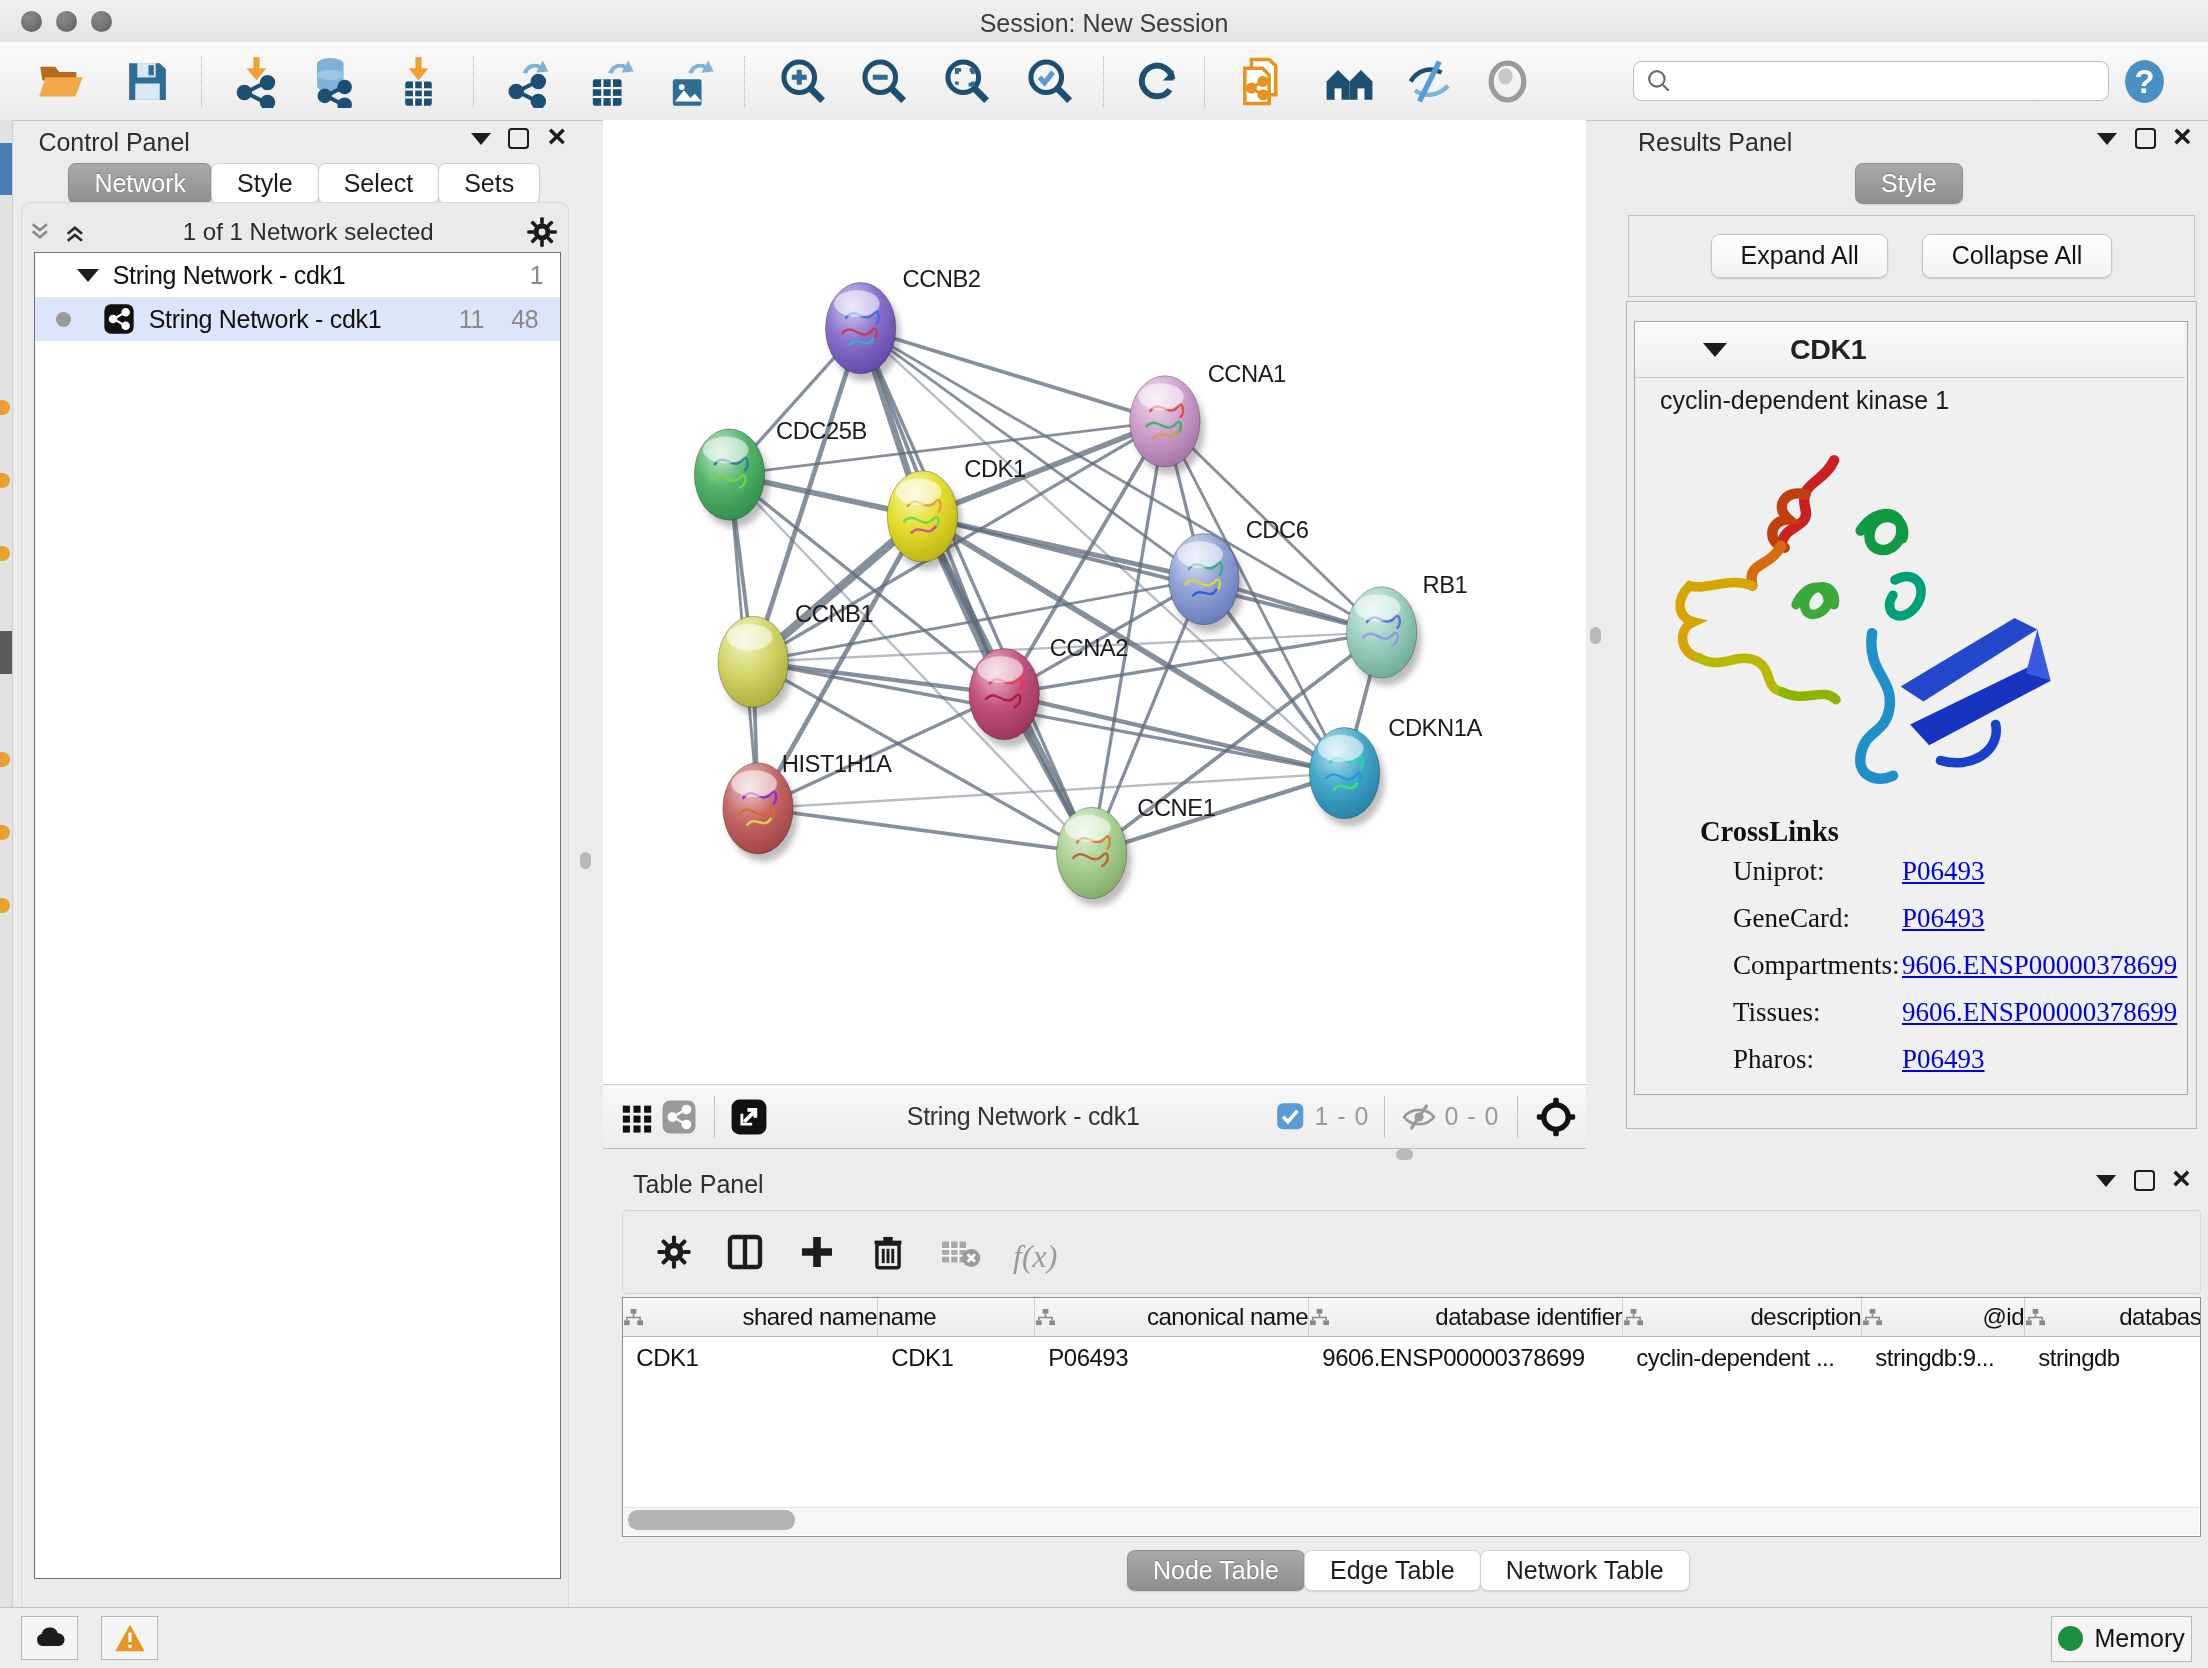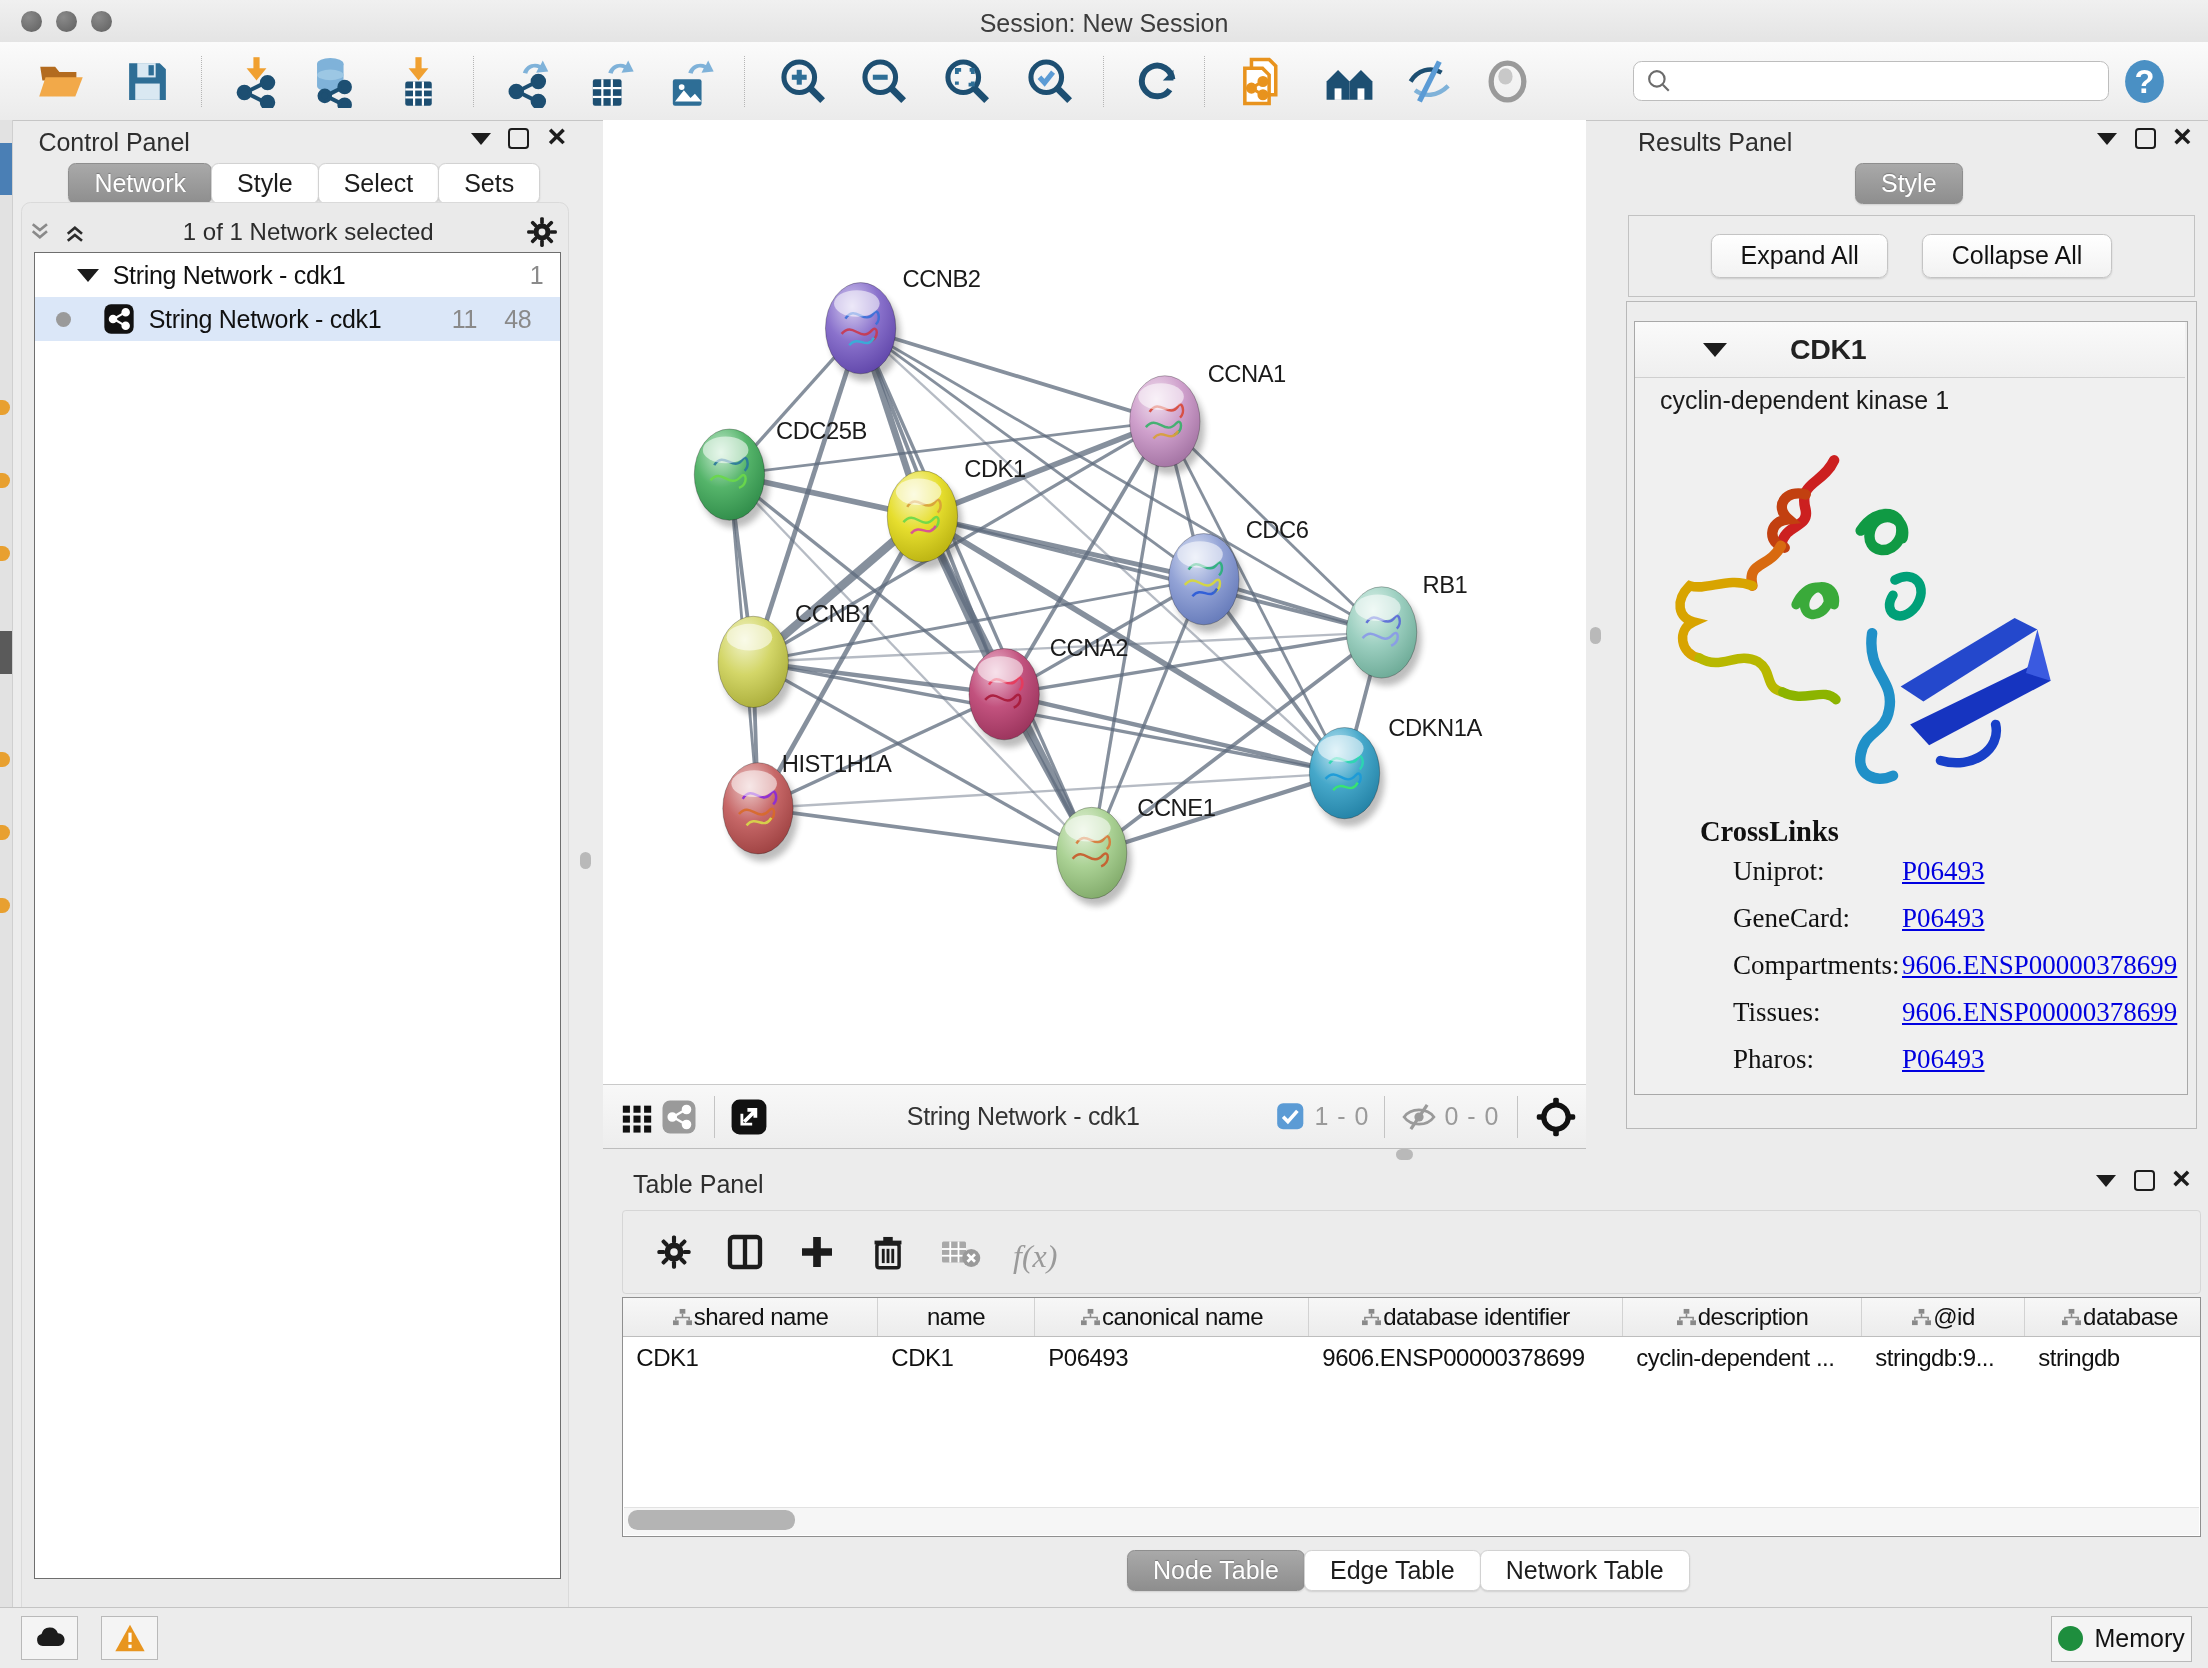--- a/index.html
+++ b/index.html
@@ -58,21 +58,21 @@
               border-bottom:1px solid #cfcfcf;display:flex;align-items:center;}
   #rp-desc{left:1635px;top:379px;width:550px;height:42px;display:flex;align-items:center;font-size:25px;color:#1a1a1a;}
   .serif{font-family:"Liberation Serif","DejaVu Serif",serif;}
   .xl-label{font-size:27px;color:#111;}
   .xl-link{font-size:27px;color:#0000e0;text-decoration:underline;}
   
   #tp-toolbar{left:622px;top:1210px;width:1579px;height:84px;border:1px solid #d6d6d6;border-radius:3.8px;
               background:#ececec;display:flex;align-items:center;gap:32px;padding-left:32px;box-sizing:border-box;}
   #tp-table{left:622px;top:1297px;width:1579px;height:240px;background:#fff;border:1.9px solid #8f8f8f;box-sizing:border-box;overflow:hidden;}
   #tp-header{display:flex;height:38px;background:linear-gradient(#f7f7f7,#ececec);border-bottom:1px solid #bdbdbd;}
-  .th{display:flex;align-items:center;justify-content:center;gap:1px;font-size:24px;letter-spacing:-0.5px;
+  .th{display:flex;align-items:center;justify-content:space-between;gap:1px;font-size:24px;letter-spacing:-0.5px;
       color:#111;border-right:1px solid #d2d2d2;box-sizing:border-box;height:38px;}
   .td{font-size:24px;letter-spacing:-0.5px;color:#111;padding:6.7px 3.8px 0 13.3px;box-sizing:border-box;white-space:nowrap;overflow:hidden;}
   #tp-hscroll{left:624px;top:1507px;width:1575px;height:27px;background:#f6f6f6;border-top:1px solid #e2e2e2;}
   #tp-thumb{left:628px;top:1510px;width:167px;height:20px;background:#b4b4b4;border-radius:9.5px;}
   #fx{font-family:"Liberation Serif","DejaVu Serif",serif;font-style:italic;font-size:32px;color:#9a9a9a;margin-top:8px;}
   
   #bottombar{left:0;top:1607px;width:2208px;height:61px;background:#ececec;border-top:1px solid #c4c4c4;}
   .bbtn{top:7.6px;width:55px;height:42px;background:#f4f4f4;border:1.9px solid #b9b9b9;display:flex;align-items:center;justify-content:center;}
   #memorybtn{left:2051px;top:7.6px;width:139px;height:44px;background:#f4f4f4;border:1.9px solid #b9b9b9;
              display:flex;align-items:center;justify-content:center;gap:11.4px;font-size:25px;color:#111;}
@@ -335,21 +335,21 @@
           <g stroke="#fff" stroke-width="1.6" fill="#fff">
             <line x1="8" y1="12" x2="16.5" y2="7"></line>
               <line x1="8" y1="12" x2="16.5" y2="17"></line>
             <circle cx="7.5" cy="12" r="2.4"></circle>
               <circle cx="17" cy="7" r="2.4"></circle>
               <circle cx="17" cy="17" r="2.4"></circle>
           </g>
         </svg>
         <span>String Network - cdk1</span>
         <span class="cnt" style="margin-left:auto">11</span>
-        <span class="cnt" style="margin-left:27px;margin-right:29px">48</span>
+        <span class="cnt" style="margin-left:27px;margin-right:22px">48</span>
       </div>
     </div>
   </div>
 
   <div class="abs grip" style="left:580px;top:852px;width:11.4px;height:17px"></div>
   <div class="abs grip" style="left:1590px;top:627px;width:11.4px;height:17px"></div>
   <div class="abs grip" style="left:1396px;top:1149px;width:17px;height:11.4px"></div>
 
   <div class="abs" id="canvas">
     <svg id="netsvg" width="983" height="964" viewBox="0 0 1034 1014">

